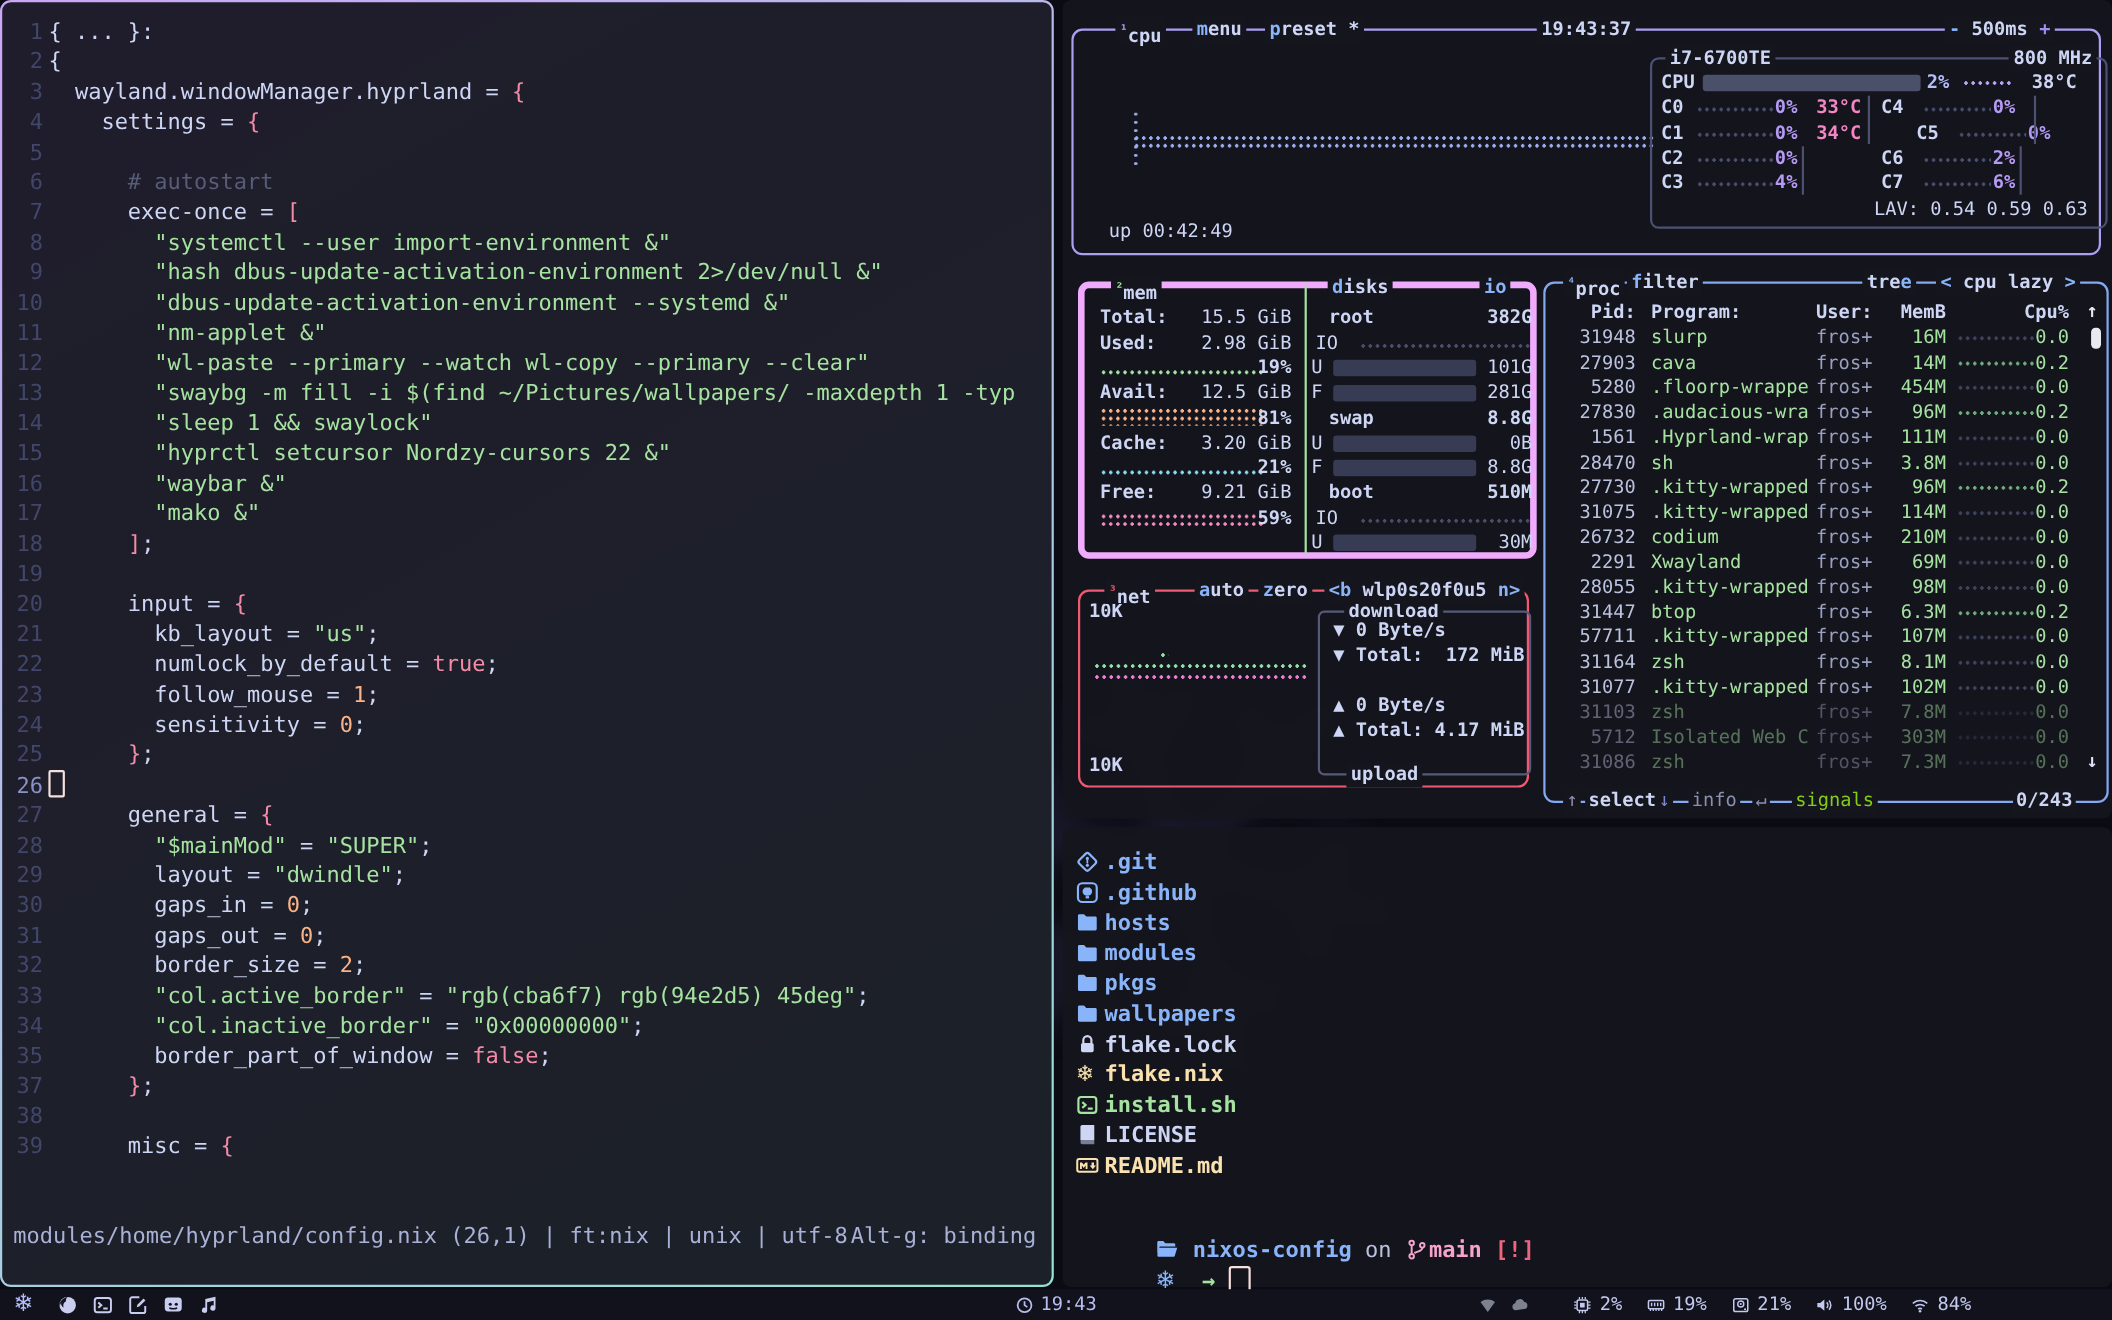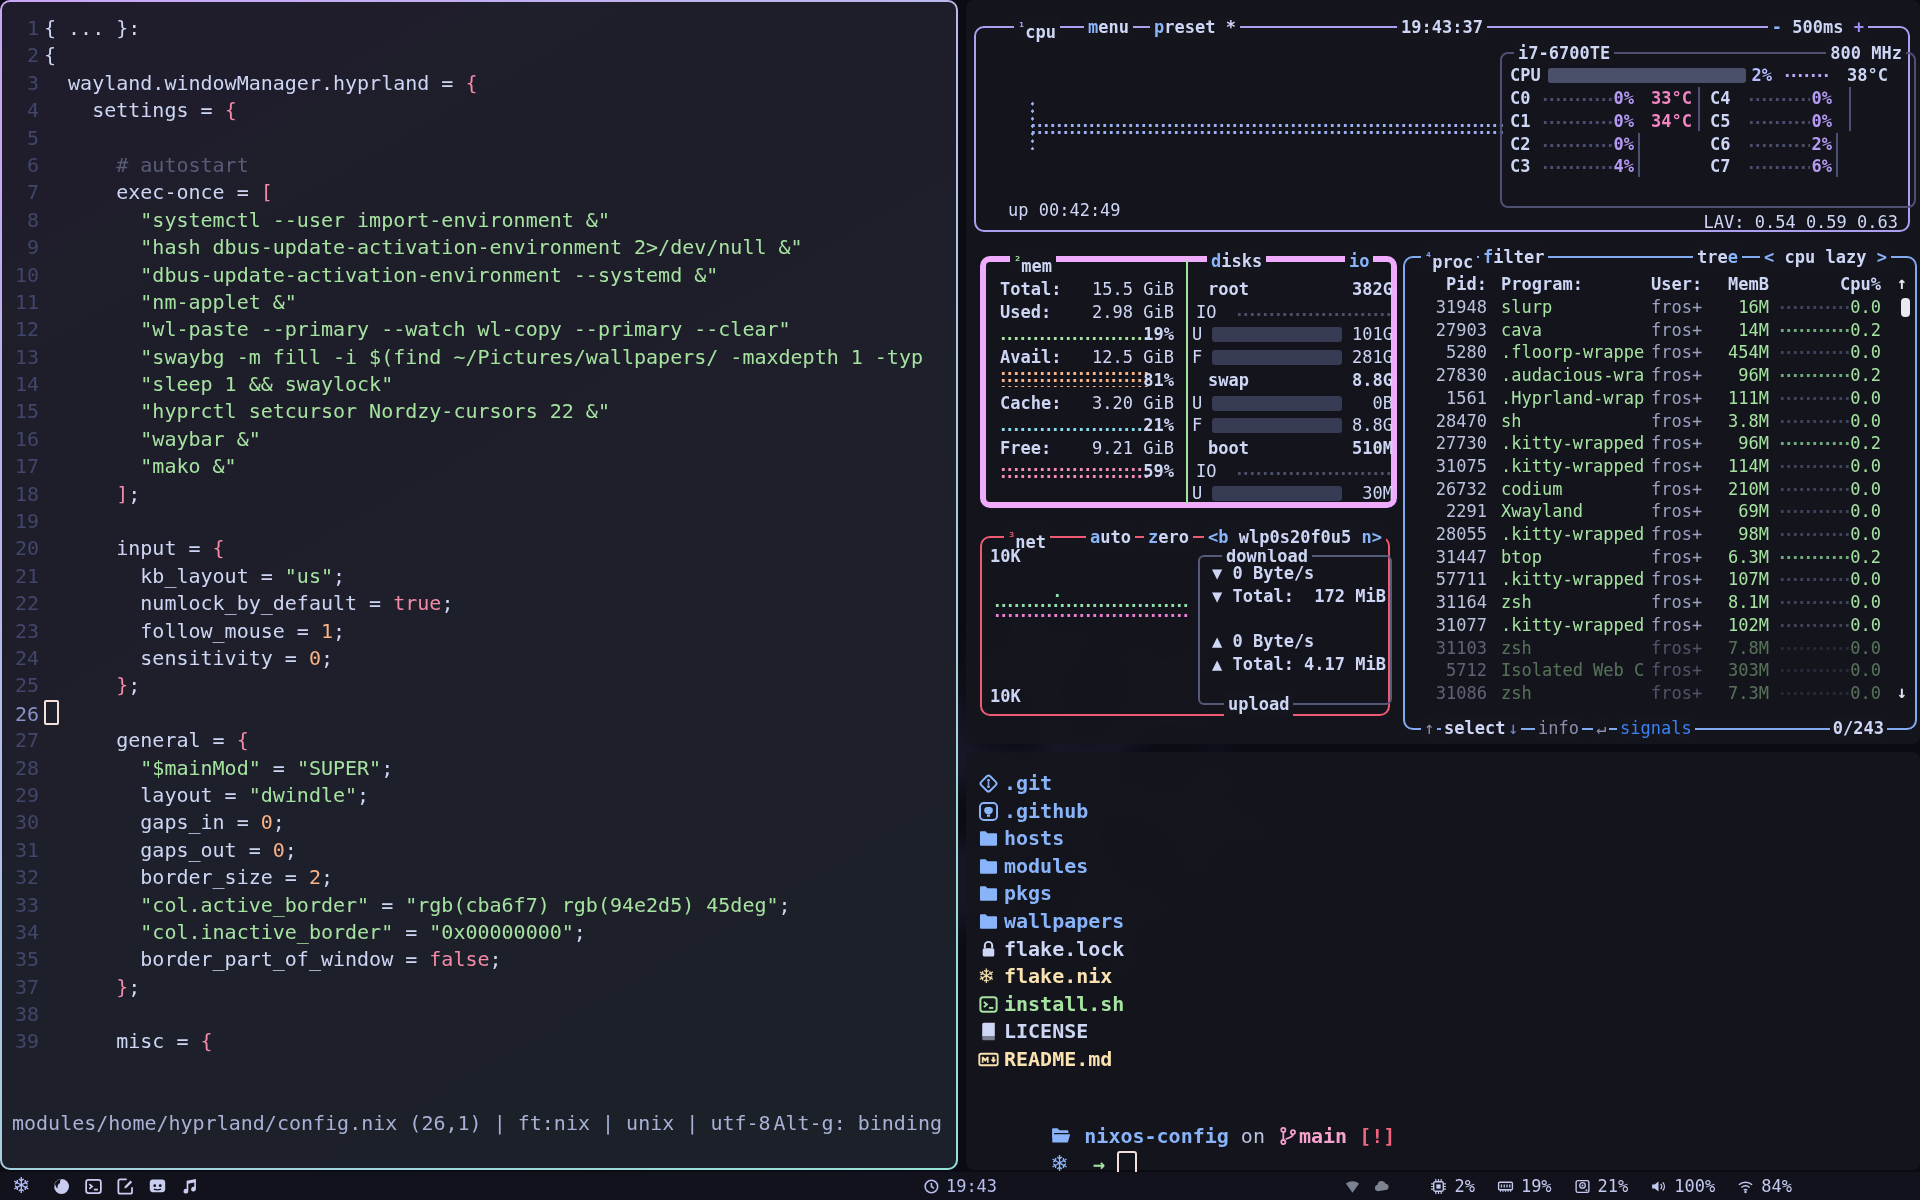--- a/index.html
+++ b/index.html
@@ -50,21 +50,21 @@
   .cp-label{position:absolute;left:8px;font-weight:700;}
   .cp-bar{position:absolute;left:46px;top:4px;width:198px;height:15px;background:#4a4f6a;border-radius:3px;}
   .cp-pct{position:absolute;left:210px;width:60px;text-align:right;color:#b4befe;font-weight:700;}
   .cp-mini{position:absolute;left:282px;top:8px;width:46px;height:8px;--dc:#b9a5f5;}
   .cp-temp{position:absolute;left:336px;width:50px;text-align:right;color:#cdd6f4;font-weight:700;}
   .core-label{position:absolute;font-weight:700;color:#cdd6f4;}
   .core-dots{position:absolute;top:9px;height:8px;--dc:#494e6e;}
   .core-pct{position:absolute;text-align:right;color:#b49af3;font-weight:700;}
   .core-temp{position:absolute;text-align:right;color:#f386c3;font-weight:700;}
   .vdiv{position:absolute;width:2px;background:#4c5173;}
-  .lav{position:absolute;left:140px;top:126px;width:256px;text-align:right;color:#cdd6f4;margin-top:32px;}
+  .lav{position:absolute;left:140px;top:126px;width:256px;text-align:right;color:#cdd6f4;}
 
   .mem-box{left:14px;top:256px;width:417px;height:252px;border:6px solid #f0abfc;}
   .vsep{position:absolute;top:-2px;bottom:-2px;left:200px;width:2px;background:#a6e3a1;}
   .mline{position:absolute;height:22.7px;line-height:22.7px;left:0;width:200px;}
   .m-label{position:absolute;left:14px;font-weight:700;}
   .m-val{position:absolute;left:60px;width:128px;text-align:right;}
   .m-pct{position:absolute;left:120px;width:68px;text-align:right;font-weight:700;}
   .m-dots{position:absolute;left:14px;bottom:4px;width:150px;}
   .dk{position:absolute;left:202px;width:213px;height:22.7px;line-height:22.7px;}
   .dk-name{position:absolute;left:20px;font-weight:700;}
@@ -227,21 +227,21 @@
             <div class="cpurow" style="top: 101px;">
               <span class="core-label" style="left: 8px;">C3</span>
               <span class="core-dots dots" style="left: 40px; width: 70px;"></span>
               <span class="core-pct" style="left: 92px; width: 40px;">4%</span>
             </div>
             <div class="cpurow" style="top: 33px;">
               <span class="core-label" style="left: 208px;">C4</span>
               <span class="core-dots dots" style="left: 246px; width: 62px;"></span>
               <span class="core-pct" style="left: 288px; width: 42px;">0%</span>
             </div>
-            <div class="cpurow" style="top: 56px;">
+            <div class="cpurow" style="top: 56px; margin-left: 32px;">
               <span class="core-label" style="left: 208px;">C5</span>
               <span class="core-dots dots" style="left: 246px; width: 62px;"></span>
               <span class="core-pct" style="left: 288px; width: 42px;">0%</span>
             </div>
             <div class="cpurow" style="top: 79px;">
               <span class="core-label" style="left: 208px;">C6</span>
               <span class="core-dots dots" style="left: 246px; width: 62px;"></span>
               <span class="core-pct" style="left: 288px; width: 42px;">2%</span>
             </div>
             <div class="cpurow" style="top: 101px;">
@@ -530,21 +530,21 @@
             <span class="pr-cpu">0.0</span>
           </div>
         </div>
       <div class="pdown">↓</div>
       <div class="pfoot">
         <span class="pf" style="left:16px;color:#8a90ad">↑</span>
         <span class="pf bold" style="left:36px">select</span>
         <span class="pf" style="left:100px;color:#7a8bd0">↓</span>
         <span class="pf" style="left:130px;color:#8a90ad">info</span>
         <span class="pf" style="left:188px;color:#8a90ad">↵</span>
-        <span class="pf" style="left:212px;color:#3b82f6">signals</span>
+        <span class="pf" style="left:224px;color:#84cc16">signals</span>
         <span class="pf bold" style="right:28px">0/243</span>
       </div>
     </div>
   </div>
 
   <div class="rbot">
     <div id="files">
         <div class="frow" style="top: 18px; left: 0px; right: 0px;">
           <span class="ficon c-blue">
             <svg viewBox="0 0 16 16">

